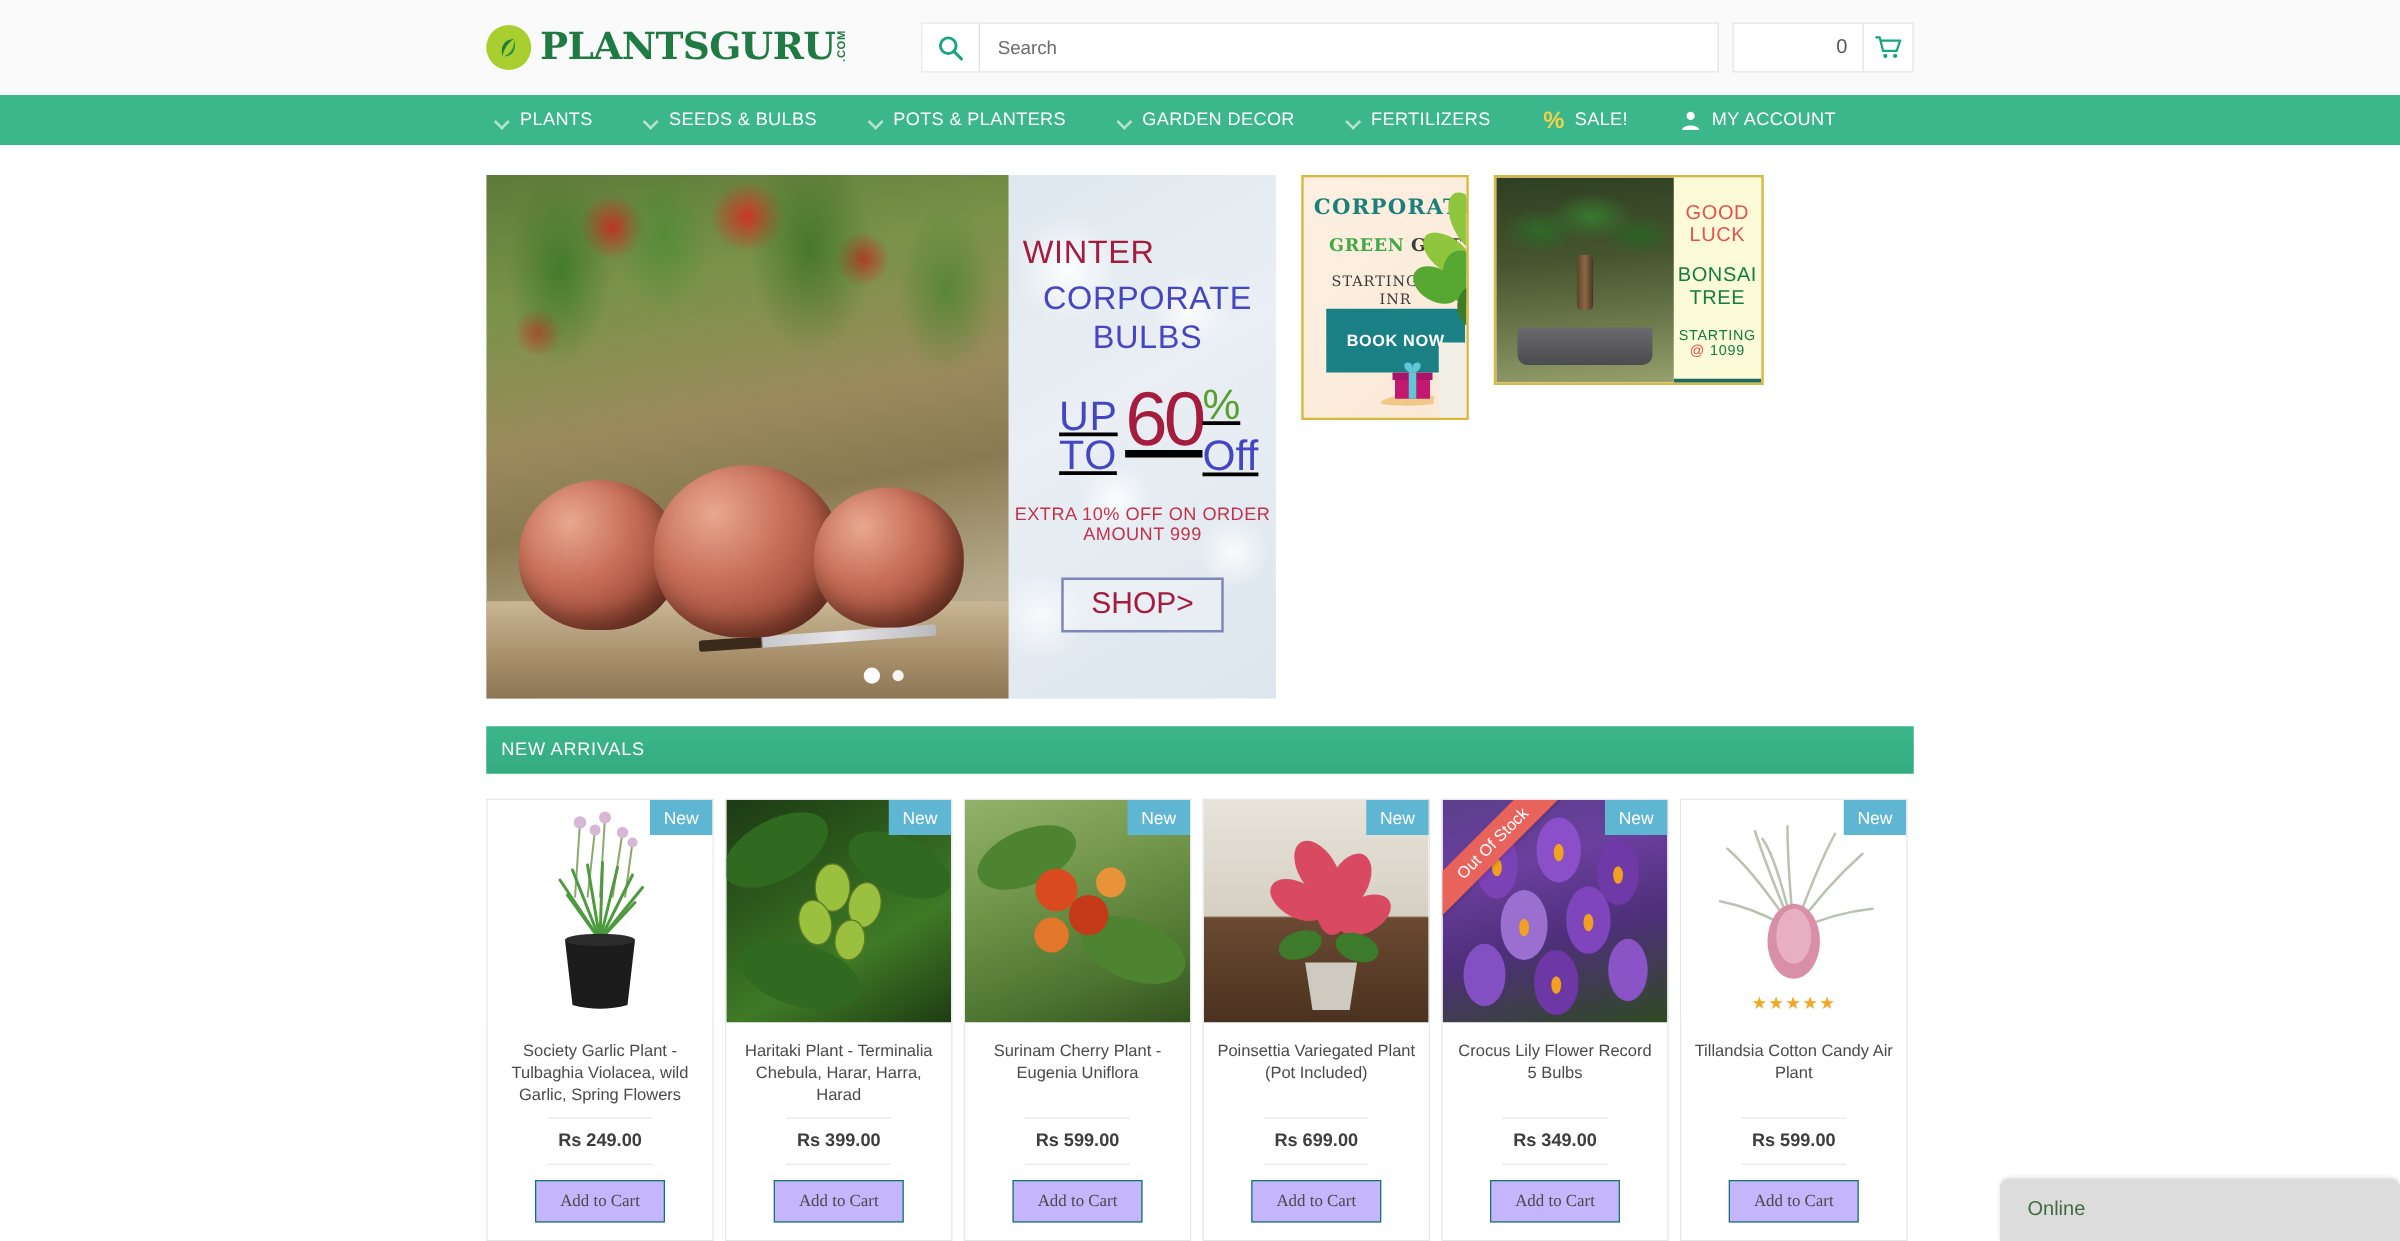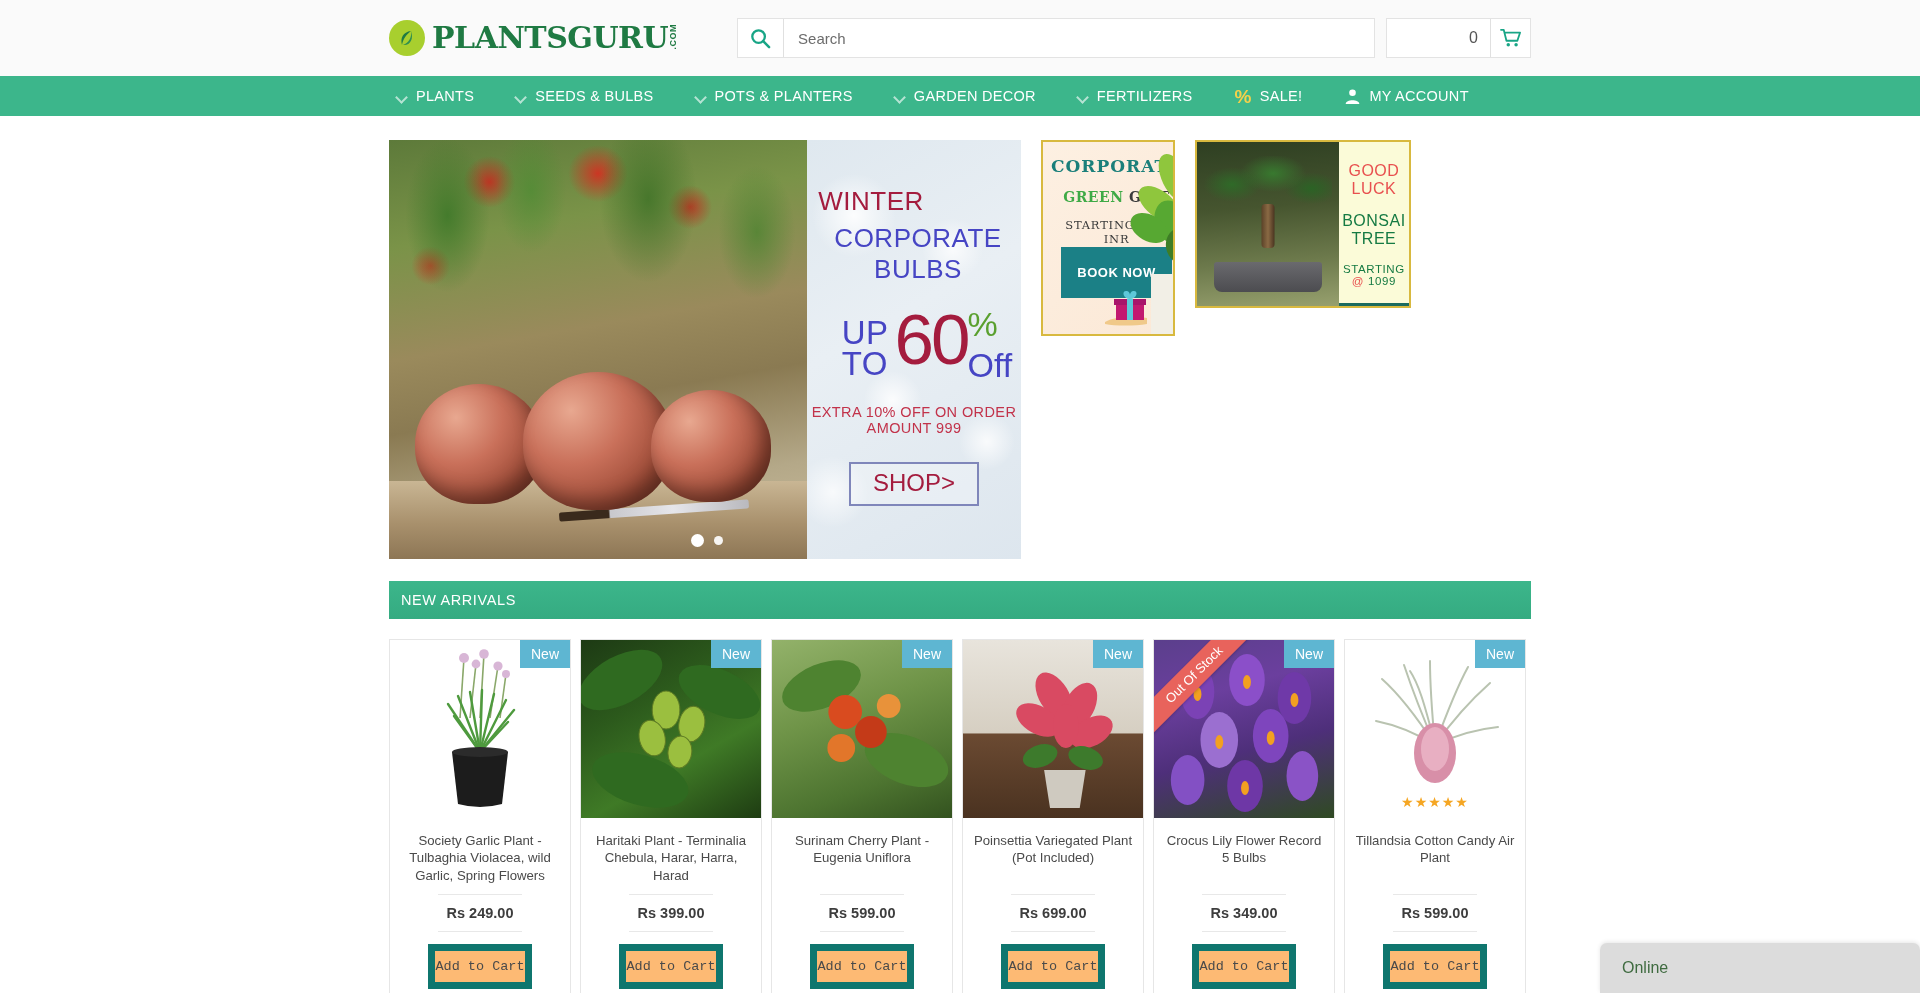--- a/index.html
+++ b/index.html
@@ -248,31 +248,32 @@
     letter-spacing: 0.5px;
     margin-top: 6px;
     margin-left: 8px;
   }
   .hero-big {
     display: flex;
     align-items: flex-start;
     justify-content: center;
     margin-top: 24px;
     padding-left: 26px;
+    text-decoration: underline;
   }
   .hero-upto {
     font-size: 33px;
     color: #4645c4;
     line-height: 0.95;
     text-align: left;
     margin-top: 8px;
     letter-spacing: 0.5px;
   }
   .hero-60 {
-    font-size: 71px;
+    font-size: 61px;
     color: #a41c3e;
     line-height: 0.88;
     margin-left: 6px;
     letter-spacing: -3px;
   }
   .hero-pctoff { text-align: left; margin-top: 2px; }
   .hero-pct {
     font-size: 34px;
     color: #5aa02f;
     line-height: 0.8;
@@ -513,28 +514,28 @@
   .card-price {
     margin-top: 10px;
     text-align: center;
     font-size: 14.5px;
     font-weight: bold;
     color: #3d3d3d;
   }
   .card-btn {
     display: block;
     margin: 12px auto 0;
-    background: #fdba74;
-    border: 7px solid #0f766e;
+    background: #c4b5fd;
+    border: 1px solid #0f766e;
     color: #4a4a4a;
     font-size: 13.5px;
     padding: 8px 0;
     width: 104px;
     cursor: pointer;
-    font-family: Liberation Mono, monospace;
+    font-family: Liberation Serif, serif;
   }
 
   
   .chat {
     position: absolute;
     right: 0; bottom: 0;
     width: 320px;
     height: 50px;
     background: #dcdcdc;
     border-radius: 7px 7px 0 0;

